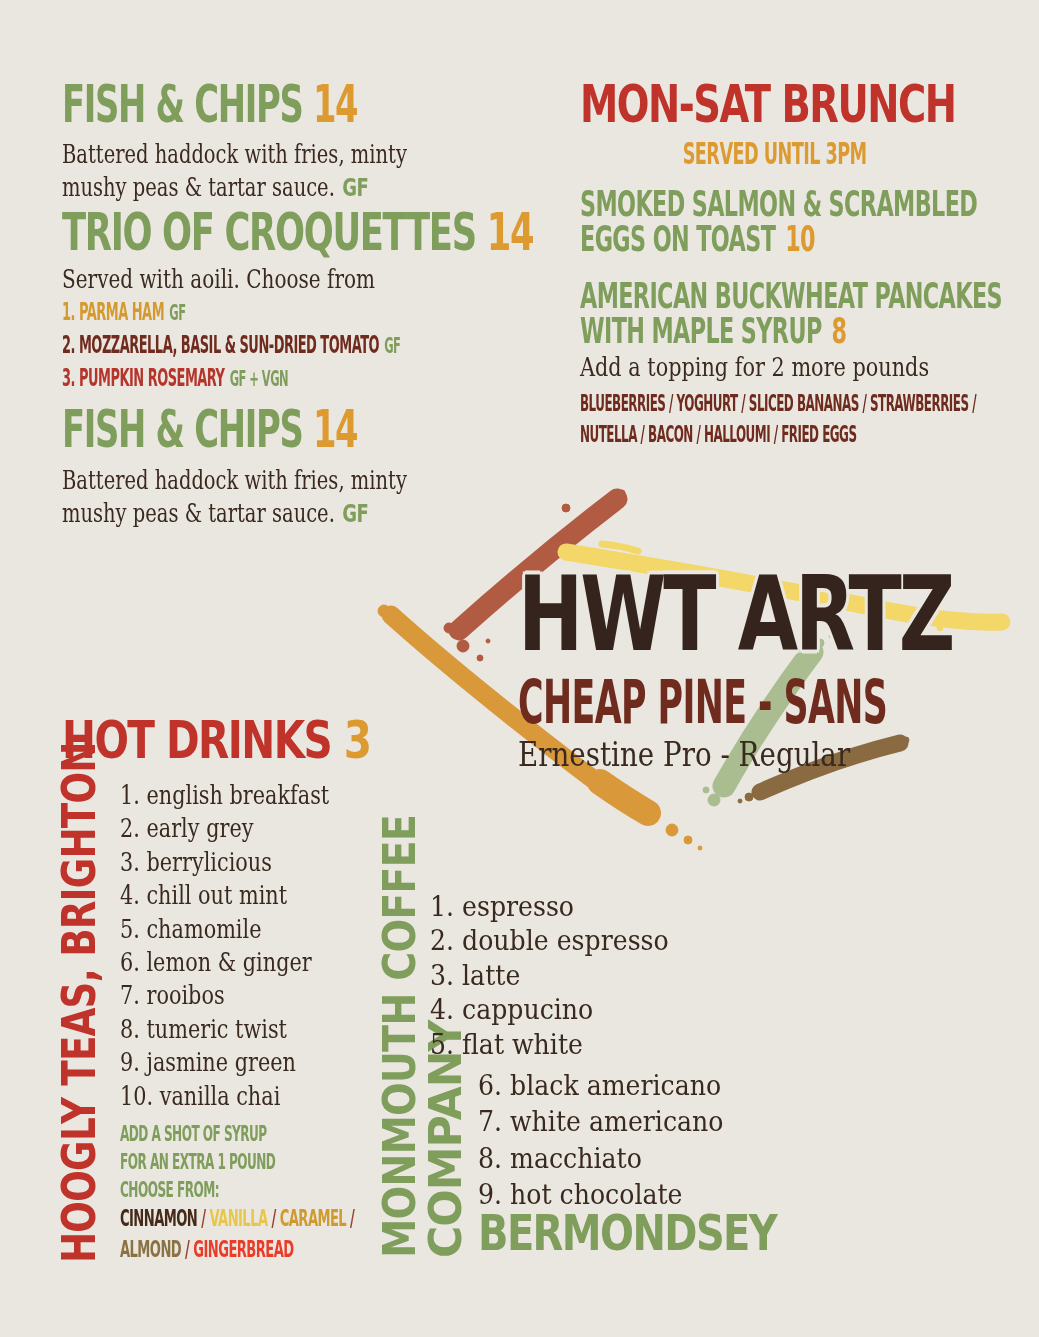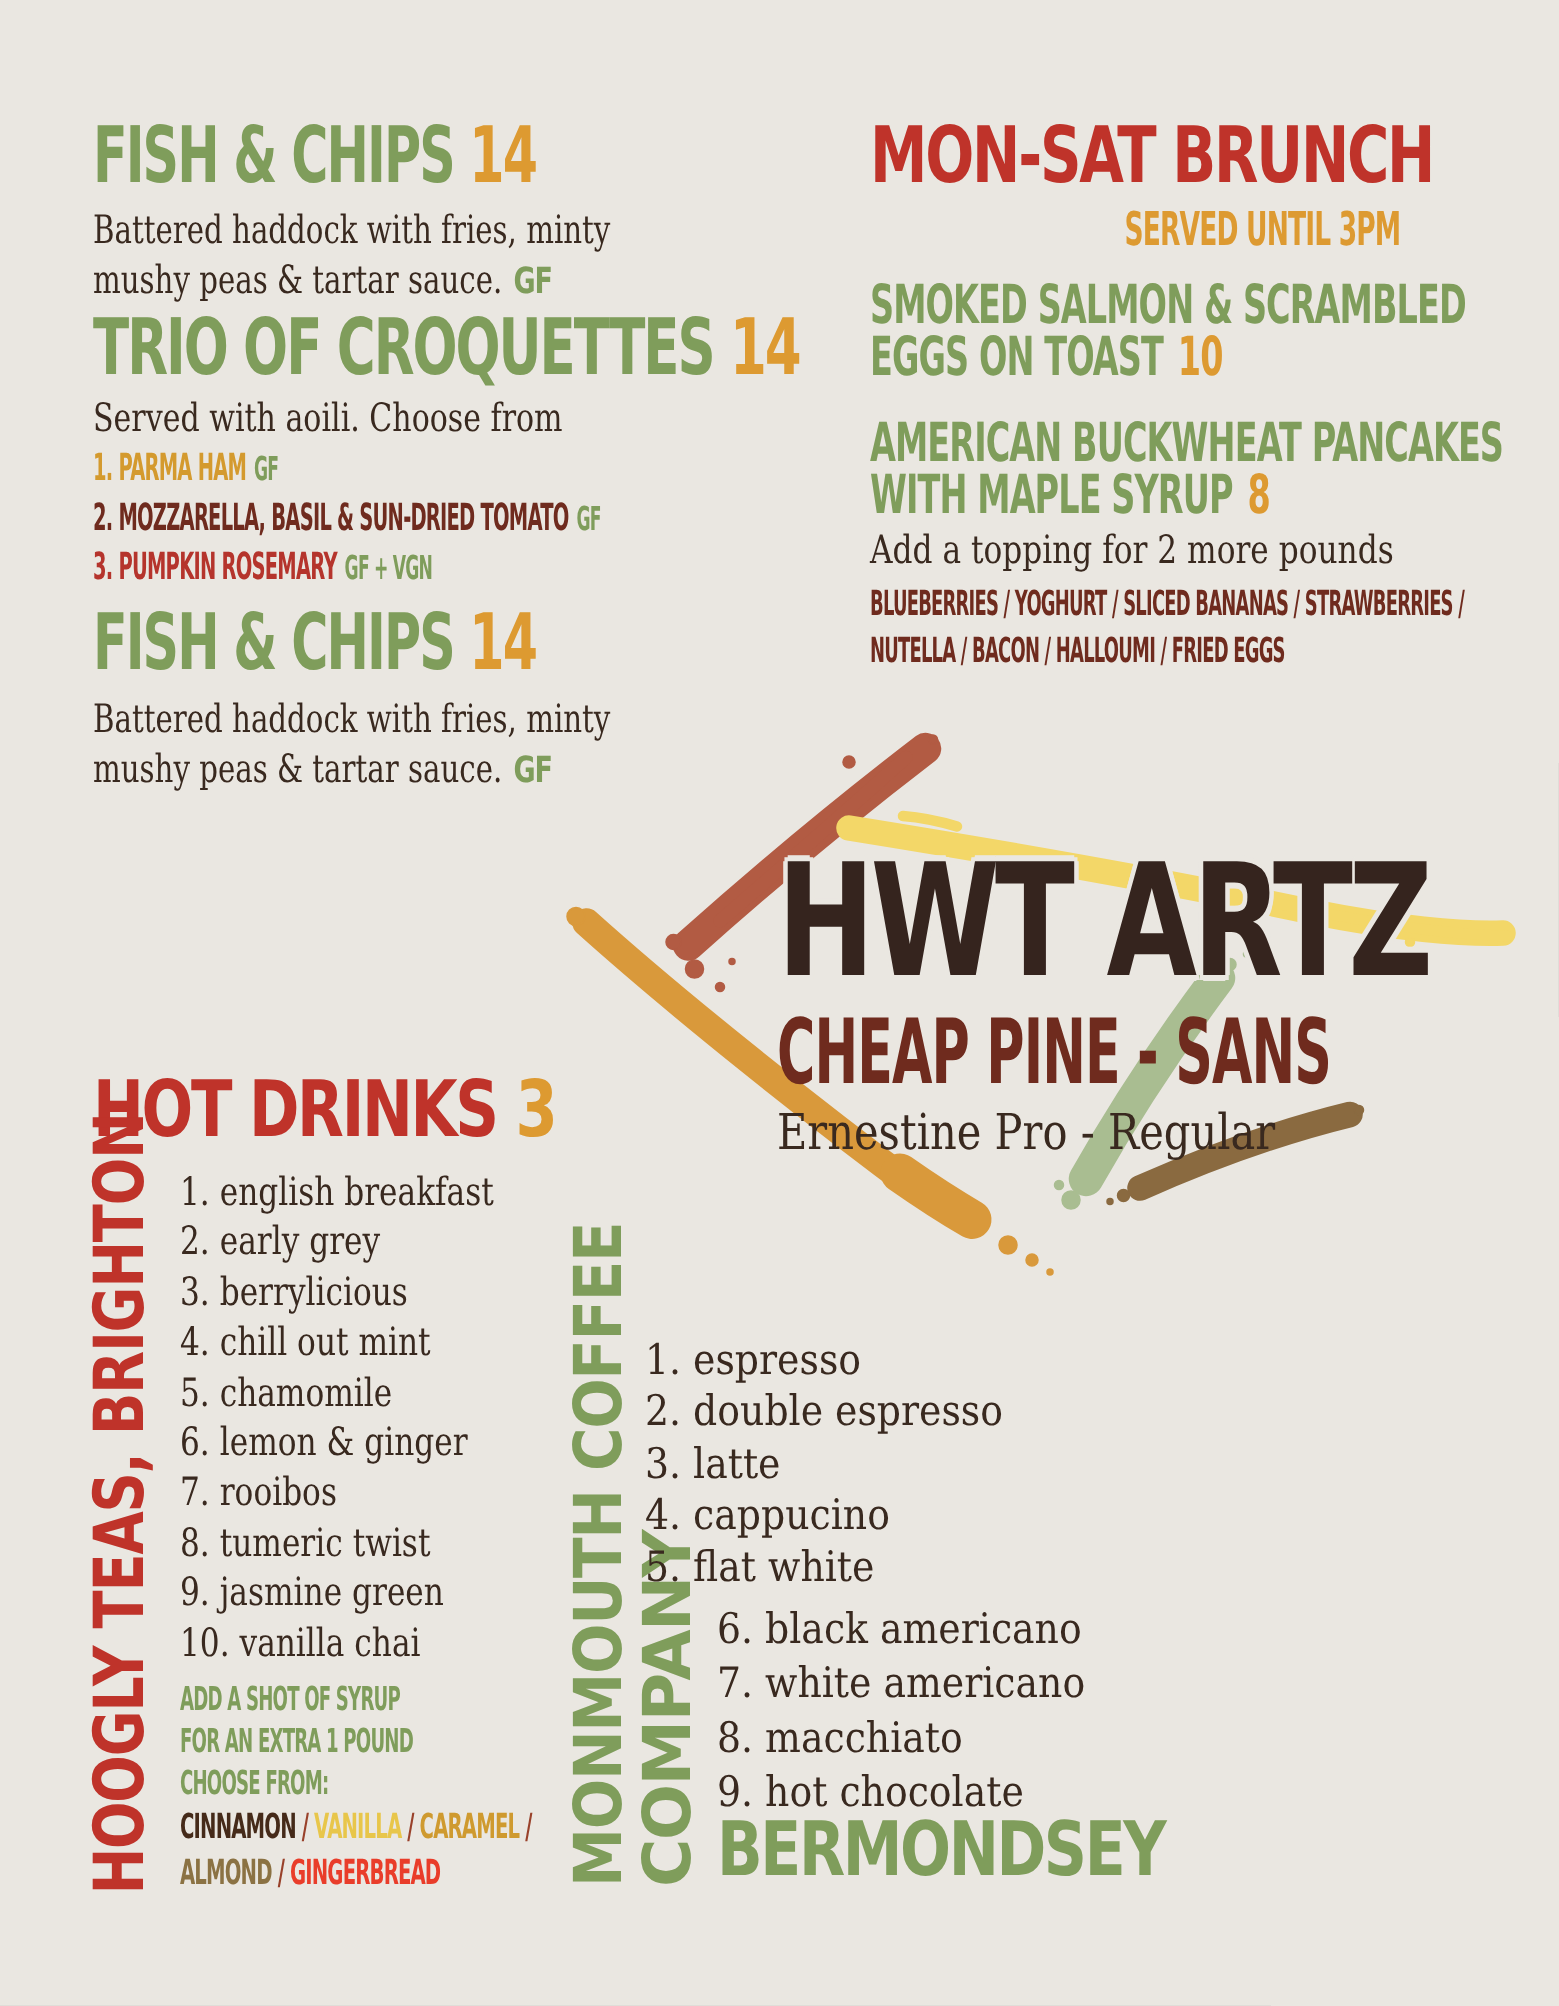--- a/index.html
+++ b/index.html
@@ -104,21 +104,21 @@
 
   <div class="abs round sx" style="left:62px;top:403px;font-size:52px;transform:scaleX(.65);">
     <span class="t-green">FISH &amp; CHIPS</span><span class="t-orange price">14</span>
   </div>
   <div class="abs serif sx" style="left:62px;top:467px;font-size:26px;transform:scaleX(.75);">Battered haddock with fries, minty</div>
   <div class="abs serif sx" style="left:62px;top:500px;font-size:26px;transform:scaleX(.75);">
     <span>mushy peas &amp; tartar sauce.</span><span class="badge" style="font-size:24px;">GF</span>
   </div>
 
   <div class="abs round sx t-red" style="left:580px;top:78px;font-size:52px;transform:scaleX(.74);">MON-SAT BRUNCH</div>
-  <div class="abs" style="left:596px;top:138px;width:352px;text-align:center;">
+  <div class="abs" style="left:544px;top:138px;width:352px;text-align:left;">
     <span class="cond t-orange" style="display:inline-block;font-size:31px;transform:scaleX(.57);transform-origin:100% 0;">SERVED UNTIL 3PM</span>
   </div>
 
   <div class="abs cond sx t-green" style="left:580px;top:186px;font-size:36px;transform:scaleX(.62);">SMOKED SALMON &amp; SCRAMBLED</div>
   <div class="abs cond sx" style="left:580px;top:221px;font-size:36px;transform:scaleX(.62);">
     <span class="t-green">EGGS ON TOAST</span><span class="t-orange price">10</span>
   </div>
   <div class="abs cond sx t-green" style="left:580px;top:278px;font-size:36px;transform:scaleX(.62);">AMERICAN BUCKWHEAT PANCAKES</div>
   <div class="abs cond sx" style="left:580px;top:313px;font-size:36px;transform:scaleX(.62);">
     <span class="t-green">WITH MAPLE SYRUP</span><span class="t-orange price">8</span>

